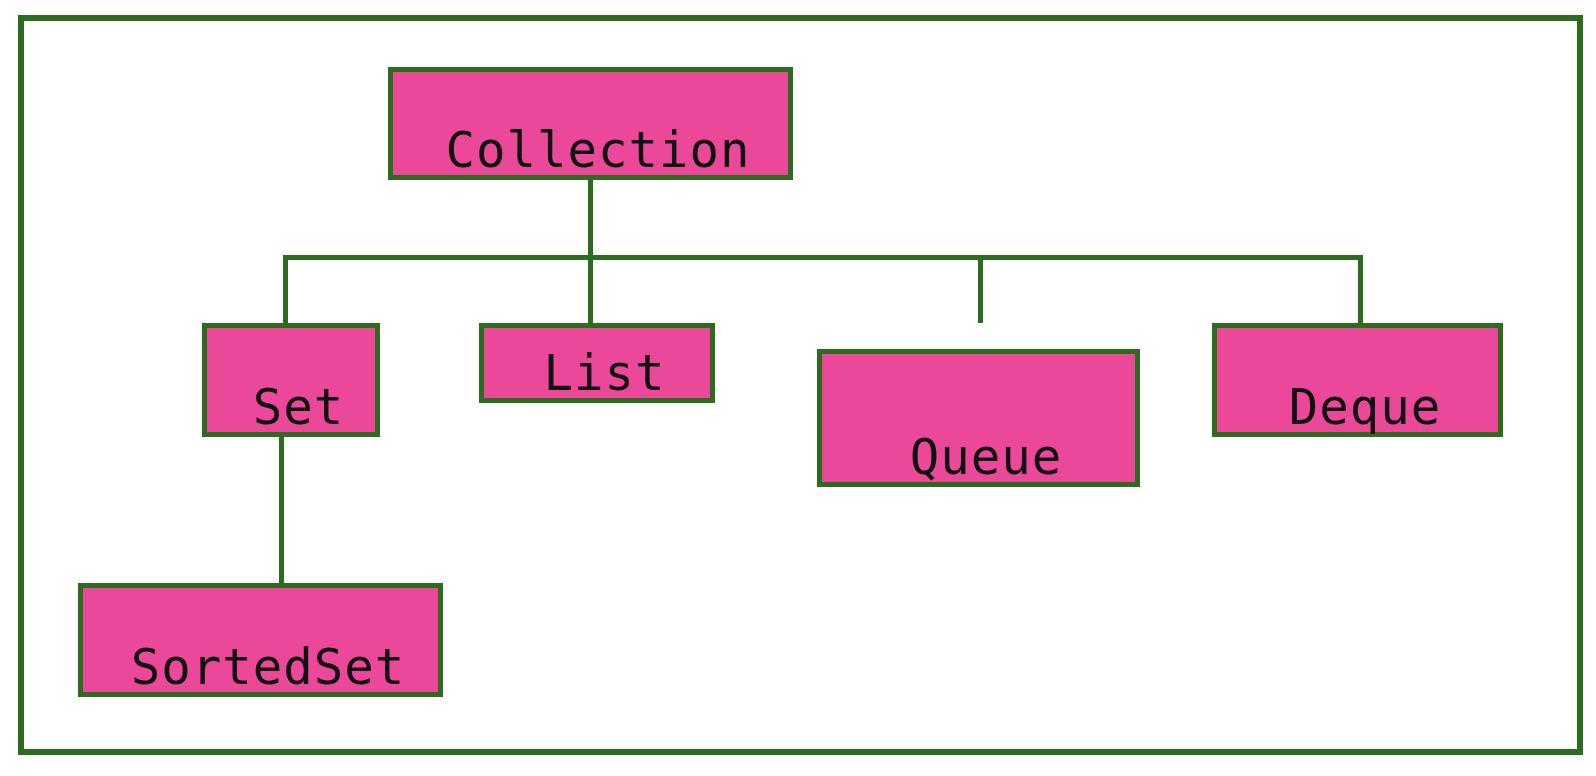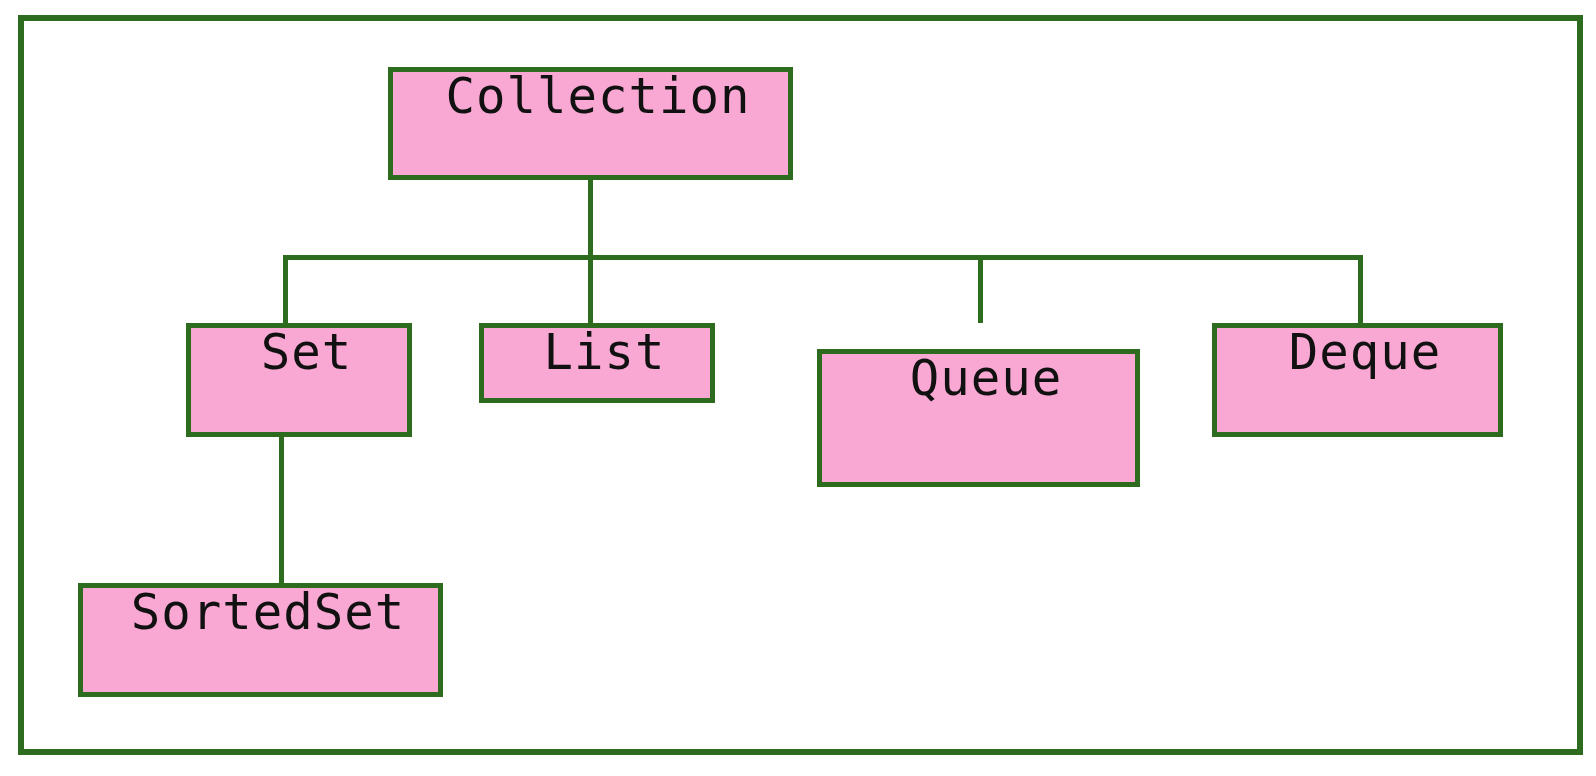--- a/index.html
+++ b/index.html
@@ -27,23 +27,23 @@
     height: 740px;
     box-sizing: border-box;
     border: 6px solid #2d6b1f;
     background: transparent;
   }
   
   .node {
     position: absolute;
     box-sizing: border-box;
     border: 5px solid #2d6b1f;
-    background: #f9a8d4;
+    background: #ec4899;
     display: flex;
-    align-items: flex-start;
+    align-items: flex-end;
     justify-content: center;
     z-index: 3;
     padding-left: 15px;
   }
   .node-label {
     font-family: "DejaVu Sans Mono", "Liberation Mono", monospace;
     font-size: 49px;
     line-height: 1;
     color: #111111;
     letter-spacing: 1px;
@@ -75,21 +75,21 @@
   <div class="conn conn-v" style="left:978px; top:255px; height:68px;"></div>
 
   <div class="conn conn-v" style="left:1358px; top:255px; height:68px;"></div>
 
   <div class="conn conn-v" style="left:279px; top:437px; height:146px;"></div>
 
   <div class="node" style="left:388px; top:67px; width:405px; height:113px;">
     <span class="node-label">Collection</span>
   </div>
 
-  <div class="node" style="left:186px; top:323px; width:226px; height:114px;">
+  <div class="node" style="left:202px; top:323px; width:178px; height:114px;">
     <span class="node-label">Set</span>
   </div>
 
   <div class="node" style="left:479px; top:323px; width:236px; height:80px;">
     <span class="node-label">List</span>
   </div>
 
   <div class="node" style="left:817px; top:323px; width:323px; height:138px;margin-top:26px;">
     <span class="node-label">Queue</span>
   </div>

